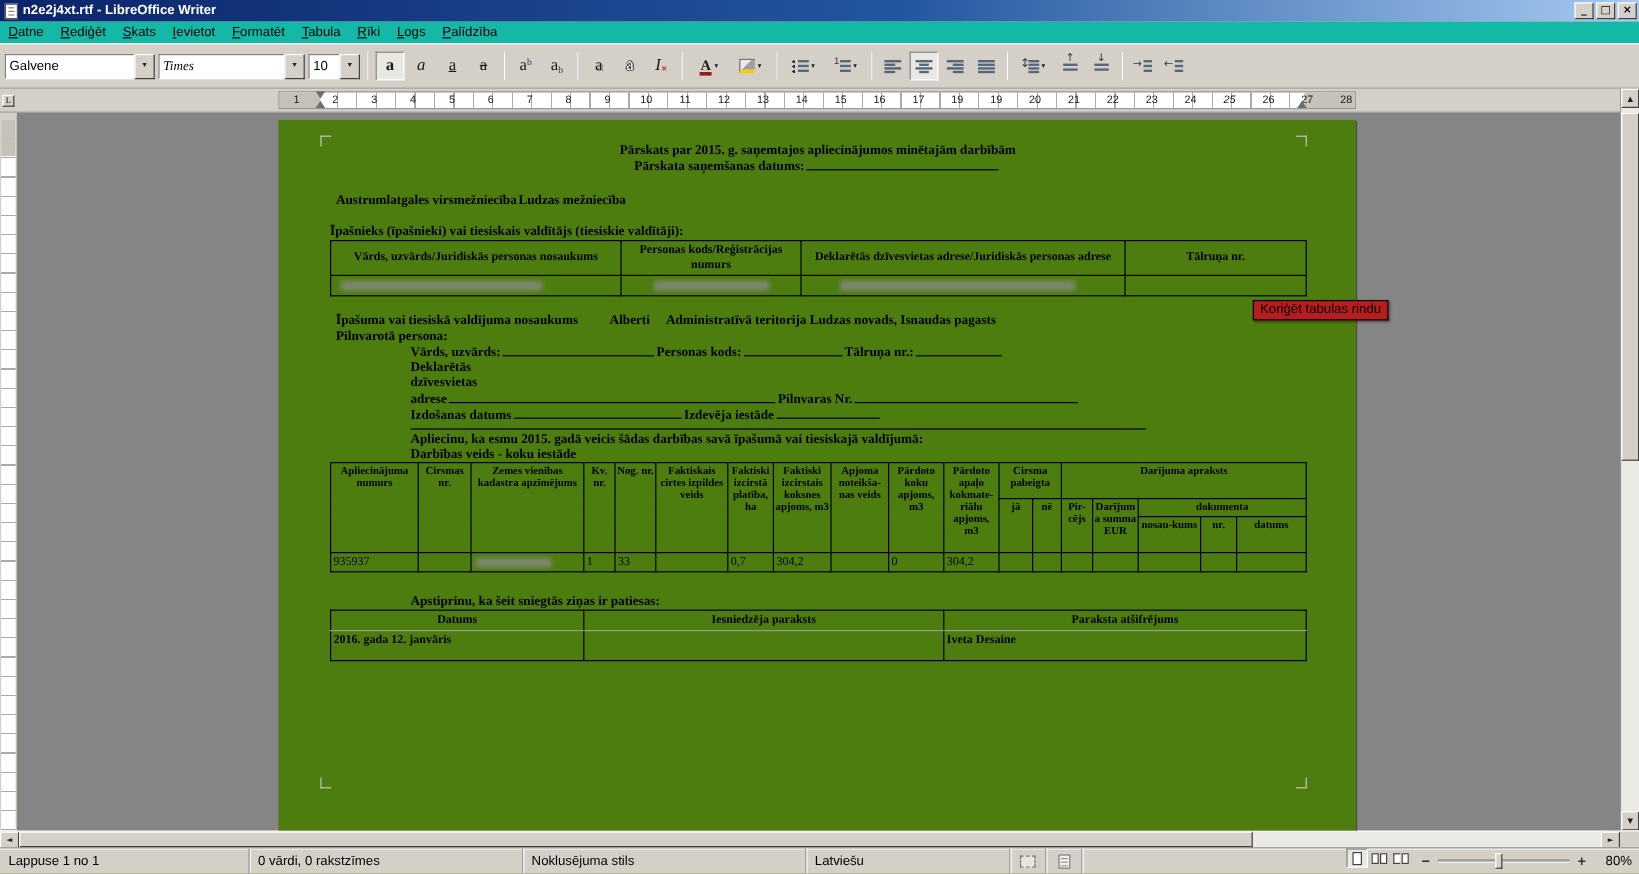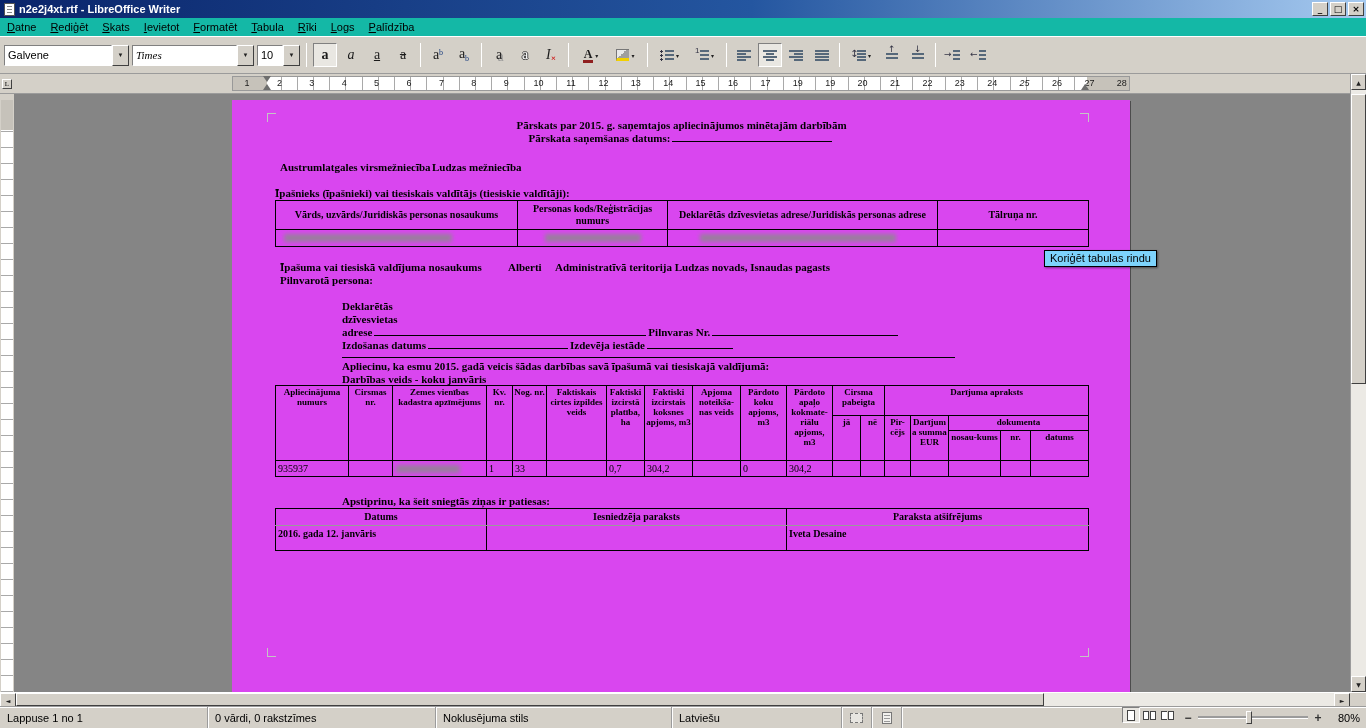--- a/index.html
+++ b/index.html
@@ -106,21 +106,21 @@
 .viewbtn.pressed{border-color:#808080 #fff #fff #808080;background:#e9e7e2}
 .vb-pg{width:8px;height:11px;border:1px solid #444;background:#fff}
 .vb-pg.sm{width:6px;height:9px}
 .zoomwrap{display:flex;align-items:center;gap:4px;padding:0 6px}
 .zbtn{width:12px;text-align:center;font-weight:bold;color:#333;background:none;border:none;font-size:12px;padding:0}
 .ztrack{width:110px;height:3px;background:#9b9b9b;border-bottom:1px solid #fff;position:relative}
 .zthumb{position:absolute;left:48px;top:-5px;width:6px;height:13px;background:#d4d0c8;border:1px solid;border-color:#fff #404040 #404040 #fff}
 .zpct{width:36px;text-align:right;padding-right:6px;display:flex;align-items:center;justify-content:flex-end}
 
 
-.page{position:absolute;left:218px;top:6px;width:898px;height:600px;background:#d946ef;box-shadow:1px 1px 0 #4c4c4c;font-family:"Liberation Serif","DejaVu Serif",serif}
+.page{position:absolute;left:218px;top:6px;width:898px;height:600px;background:#4d7c0f;box-shadow:1px 1px 0 #4c4c4c;font-family:"Liberation Serif","DejaVu Serif",serif}
 .corner{position:absolute;width:9px;height:9px}
 .c-tl{border-left:1px solid #c4c4c4;border-top:1px solid #c4c4c4}
 .c-tr{border-right:1px solid #c4c4c4;border-top:1px solid #c4c4c4}
 .c-bl{border-left:1px solid #c4c4c4;border-bottom:1px solid #c4c4c4}
 .c-br{border-right:1px solid #c4c4c4;border-bottom:1px solid #c4c4c4}
 .doc-line{position:absolute;font-size:11px;font-weight:bold;white-space:nowrap;line-height:12px}
 .center{text-align:center}
 .blank{display:inline-block;border-bottom:1px solid #000;height:10px;margin:0 2px;vertical-align:baseline}
 .doc-table{position:absolute;border-collapse:collapse;table-layout:fixed;width:813px}
 .doc-table td{border:1px solid #000;overflow:hidden}
@@ -130,21 +130,21 @@
 .mtable tr.mh1 td{height:30px}
 .mtable tr.mh2 td{height:15px}
 .mtable tr.mh3 td{height:30px}
 .mtable tr.mrow td{height:16px;font-size:10px;font-weight:normal;text-align:left;vertical-align:middle;line-height:12px;padding:1px 2px}
 .stable td{font-size:10px;font-weight:bold;line-height:12px;padding:2px}
 .stable tr.sh td{text-align:center;height:16px;border-bottom-color:#9a9a9a}
 .stable tr.srow td{height:25px;vertical-align:top;text-align:left}
 .redact{background:#8b8b8b;height:8px;border-radius:1px;filter:blur(2px);opacity:.8}
 
 
-.tooltip{position:absolute;left:1044px;top:250px;background:#7dd3fc;border:1px solid #000;padding:1px 5px 2px;font-size:11px;font-family:"Liberation Sans",sans-serif;box-shadow:1px 1px 2px rgba(0,0,0,.45);z-index:40;white-space:nowrap}
+.tooltip{position:absolute;left:1044px;top:250px;background:#b91c1c;border:1px solid #000;padding:1px 5px 2px;font-size:11px;font-family:"Liberation Sans",sans-serif;box-shadow:1px 1px 2px rgba(0,0,0,.45);z-index:40;white-space:nowrap}
 </style>
 </head>
 <body>
 
 <div class="app">
 
   <div class="titlebar">
     <span class="app-icon"></span>
     <span class="title-text">n2e2j4xt.rtf - LibreOffice Writer</span>
     <span class="winbtns">
@@ -355,32 +355,35 @@
             </table>
 
           <div class="doc-line" style="top:161px;left:48px">Īpašuma vai tiesiskā valdījuma nosaukums</div>
           <div class="doc-line" style="top:161px;left:276px">Alberti</div>
           <div class="doc-line" style="top:161px;left:323px">
             <span>Administratīvā teritorija</span>
             <span>Ludzas novads, Isnaudas pagasts</span>
           </div>
           <div class="doc-line" style="top:174px;left:48px">Pilnvarotā persona:</div>
 
+          <div class="doc-line" style="top:187px;left:110px">
+            <span>Vārds, uzvārds:</span><span class="blank" style="width:126px"></span><span>Personas kods:</span><span class="blank" style="width:82px"></span><span>Tālruņa nr.:</span><span class="blank" style="width:72px"></span>
+          </div>
           <div class="doc-line" style="top:200px;left:110px">Deklarētās</div>
           <div class="doc-line" style="top:213px;left:110px">dzīvesvietas</div>
           <div class="doc-line" style="top:239px;left:110px">
             <span>Izdošanas datums</span><span class="blank" style="width:140px"></span><span>Izdevēja iestāde</span><span class="blank" style="width:86px"></span>
           </div>
           <div class="doc-line" style="top:226px;left:110px">
             <span>adrese</span><span class="blank" style="width:272px"></span><span>Pilnvaras Nr.</span><span class="blank" style="width:186px"></span>
           </div>
           <div class="doc-line" style="top:248px;left:110px"><span class="blank" style="width:613px;margin:0"></span></div>
 
           <div class="doc-line" style="top:260px;left:110px">Apliecinu, ka esmu 2015. gadā veicis šādas darbības savā īpašumā vai tiesiskajā valdījumā:</div>
-          <div class="doc-line" style="top:273px;left:110px">Darbības veids - koku janvāris</div>
+          <div class="doc-line" style="top:273px;left:110px">Darbības veids - koku iestāde</div>
 
           <table class="doc-table mtable" style="top:285px;left:43px">
             <colgroup>
               <col style="width:73px">
                 <col style="width:44px">
                 <col style="width:94px">
                 <col style="width:26px">
                 <col style="width:34px">
                 <col style="width:60px">
                 <col style="width:38px">

